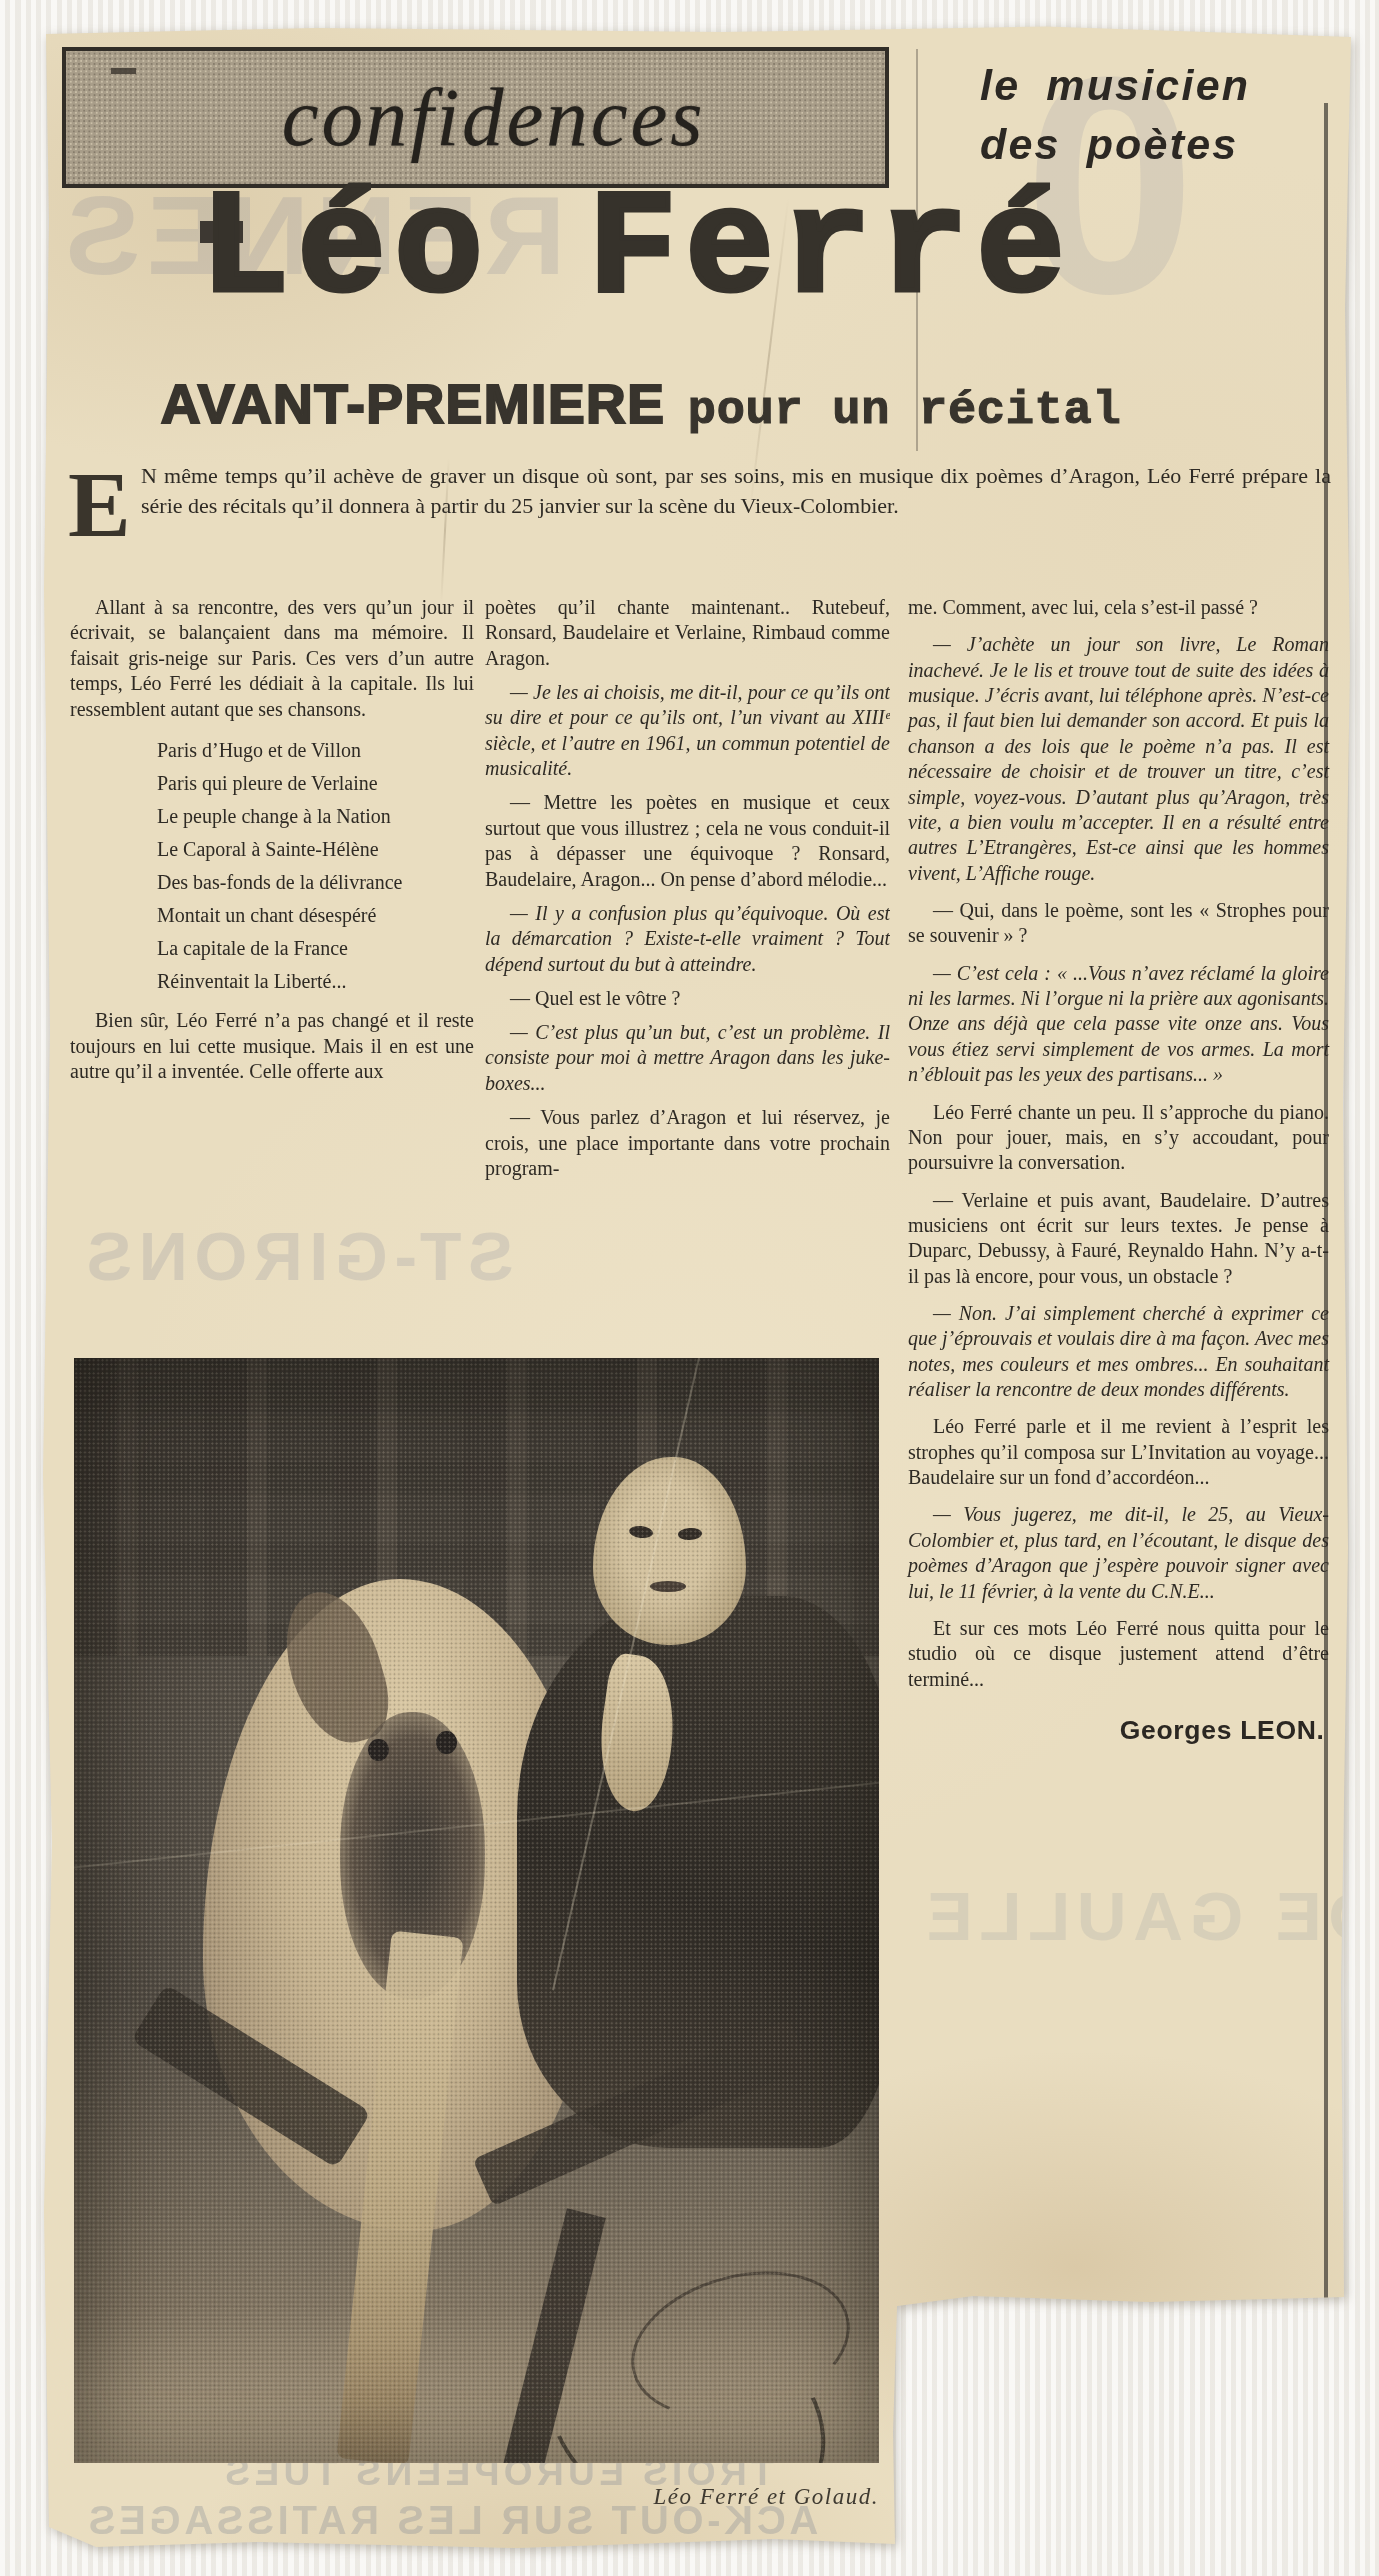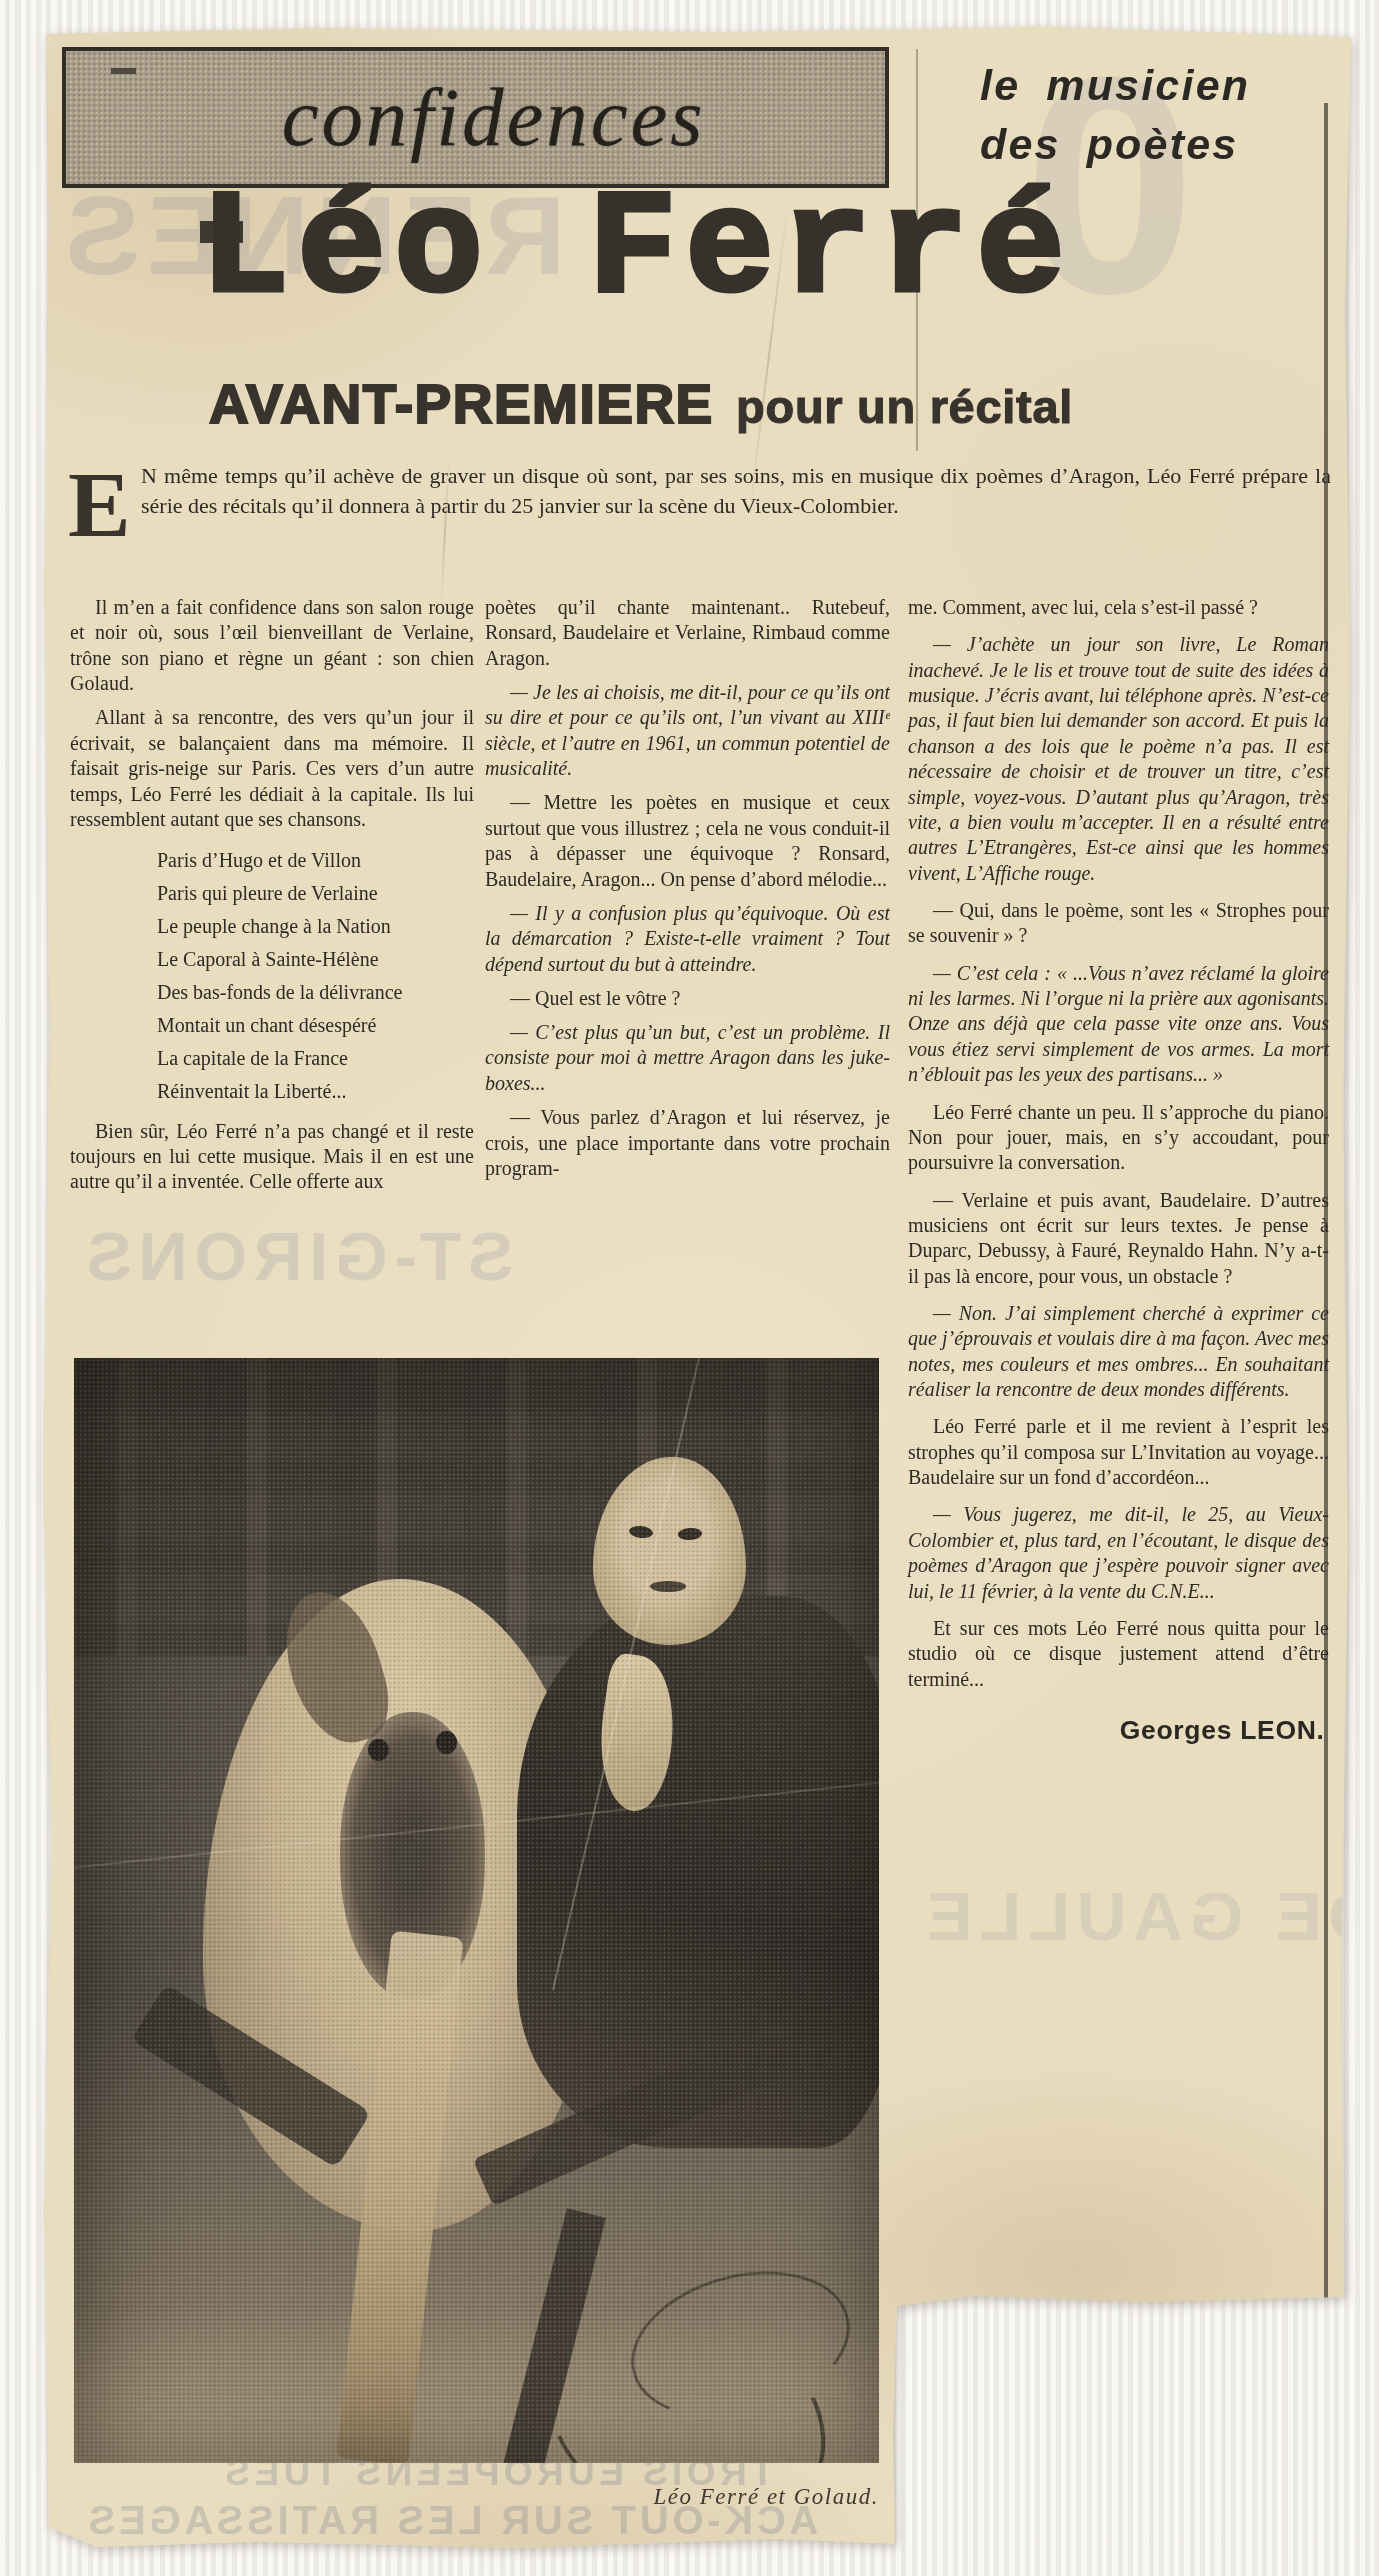--- a/index.html
+++ b/index.html
@@ -64,21 +64,21 @@
   #headline{
     position:absolute;left:103px;top:178px;width:1068px;text-align:center;
     font-family:Liberation Mono, monospace;font-weight:900;
     font-size:147px;line-height:1;color:#36322b;
     -webkit-text-stroke:5.2px #36322b;letter-spacing:8.8px;
     text-shadow:0 0 2.2px rgba(54,50,43,.45);
   }
   #subtitle{position:absolute;left:118px;top:372px;width:1046px;text-align:center;white-space:nowrap;
     font-family:"Liberation Sans","DejaVu Sans",sans-serif;color:#38342d;}
   #subtitle .sub-strong{font-size:55px;font-weight:900;-webkit-text-stroke:2.2px #38342d;letter-spacing:1.5px;}
-  #subtitle .sub-rest{font-size:47px;font-weight:bold;-webkit-text-stroke:1.1px #38342d;margin-left:19px;letter-spacing:0.7px;}
+  #subtitle .sub-rest{font-size:47px;font-weight:bold;-webkit-text-stroke:1.1px #38342d;margin-left:19px;letter-spacing:0.7px;font-family:Liberation Mono, monospace;}
 
   #lead{position:absolute;left:68px;top:461px;width:1263px;
     font-size:22px;line-height:30px;text-align:justify;color:#2e2a24;}
   #lead-dropcap{float:left;font-size:94px;line-height:.78;padding:7.4px 10.3px 0 0;color:#3a352c;font-weight:bold;}
 
   .col{position:absolute;top:595px;font-size:20px;line-height:25.4px;text-align:justify;color:#2e2a24;}
   #col1{left:70px;width:404px;height:763px;overflow:hidden;}
   #col2{left:485px;width:405px;height:765px;overflow:hidden;}
   #col3{left:908px;width:421px;height:1717px;}
   .col p{margin:0 0 8.8px;text-indent:25px;}
@@ -171,21 +171,20 @@
       <div id="subtitle">
         <span class="sub-strong">AVANT-PREMIERE</span>
         <span class="sub-rest">pour un récital</span>
       </div>
 
       <div id="lead">
         <span id="lead-dropcap">E</span><span>N même temps qu’il achève de graver un disque où sont, par ses soins, mis en musique dix poèmes d’Aragon, Léo Ferré prépare la série des récitals qu’il donnera à partir du 25 janvier sur la scène du Vieux-Colombier.</span>
       </div>
 
       <div class="col" id="col1">
-        <p>Il m’en a fait confidence dans son salon rouge et noir où, sous l’œil bienveillant de Verlaine, trône son piano et règne un géant : son chien Golaud.</p>
         <p>Allant à sa rencontre, des vers qu’un jour il écrivait, se balançaient dans ma mémoire. Il faisait gris-neige sur Paris. Ces vers d’un autre temps, Léo Ferré les dédiait à la capitale. Ils lui ressemblent autant que ses chansons.</p>
         <div id="poem">
           <div class="poem-line">Paris d’Hugo et de Villon</div>
           <div class="poem-line">Paris qui pleure de Verlaine</div>
           <div class="poem-line">Le peuple change à la Nation</div>
           <div class="poem-line">Le Caporal à Sainte-Hélène</div>
           <div class="poem-line">Des bas-fonds de la délivrance</div>
           <div class="poem-line">Montait un chant désespéré</div>
           <div class="poem-line">La capitale de la France</div>
           <div class="poem-line">Réinventait la Liberté...</div>

